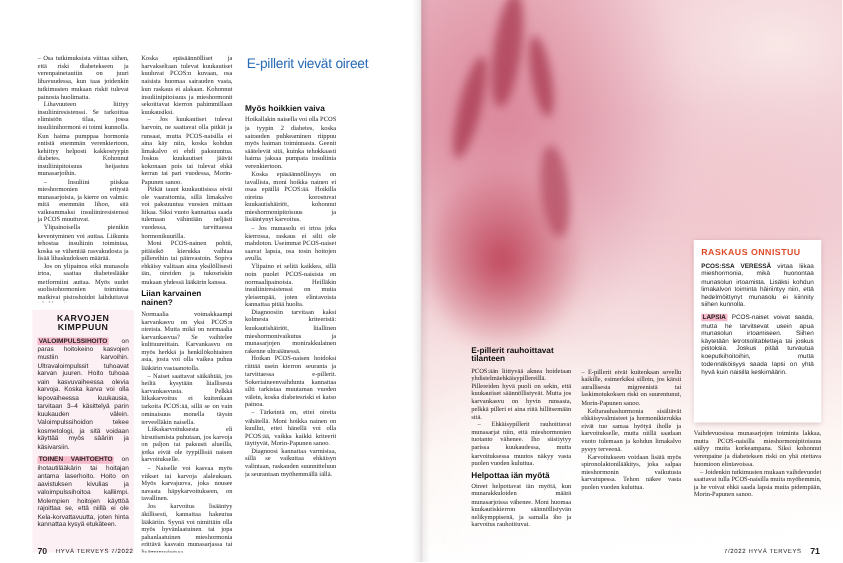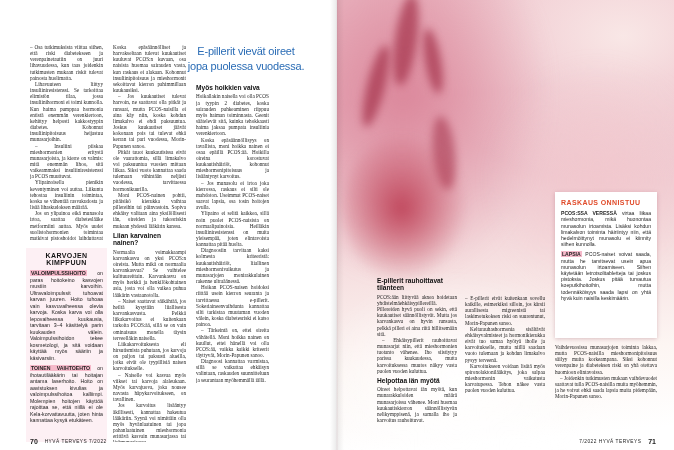--- a/index.html
+++ b/index.html
@@ -99,21 +99,20 @@
     <div class="col col1">
       <p>– Osa tutkimuksista viittaa siihen, että riski diabetekseen ja verenpainetautiin on juuri lihavuudessa, kun taas joidenkin tutkimusten mukaan riskit tulevat painosta huolimatta.</p>
       <p>Lihavuuteen liittyy insuliiniresistenssi. Se tarkoittaa elimistön tilaa, jossa insuliinihormoni ei toimi kunnolla. Kun haima pumppaa hormonia entistä enemmän verenkiertoon, kehittyy helposti kakkostyypin diabetes. Kohonnut insuliinipitoisuus heijastuu munasarjoihin.</p>
       <p>– Insuliini piiskaa mieshormonien eritystä munasarjoista, ja kierre on valmis: mitä enemmän lihoo, sitä vaikeammaksi insuliiniresistenssi ja PCOS muuttuvat.</p>
       <p>Ylipainoisella pienikin keventyminen voi auttaa. Liikunta tehostaa insuliinin toimintaa, koska se vähentää rasvakudosta ja lisää lihaskudoksen määrää.</p>
       <p>Jos on ylipainoa eikä munasolu irtoa, saattaa diabeteslääke metformiini auttaa. Myös uudet suolistohormonien toimintaa matkivat pistoshoidot laihduttavat tehokkaasti.</p>
     </div>
 
     <div class="pull-heading">
       <span>E-pillerit vievät oireet</span><br>
-      <span>jopa puolessa vuodessa.</span>
     </div>
 
     <div class="col col2">
       <p>Koska epäsäännölliset ja harvakseltaan tulevat kuukautiset kuuluvat PCOS:n kuvaan, osa naisista huomaa sairauden vasta, kun raskaus ei alakaan. Kohonnut insuliinipitoisuus ja mieshormonit sekoittavat kierron pahimmillaan kuukausiksi.</p>
       <p>– Jos kuukautiset tulevat harvoin, ne saattavat olla pitkät ja runsaat, mutta PCOS-naisilla ei aina käy niin, koska kohdun limakalvo ei ehdi paksuuntua. Joskus kuukautiset jäävät kokonaan pois tai tulevat ehkä kerran tai pari vuodessa, Morin-Papunen sanoo.</p>
       <p>Pitkät tauot kuukautisissa eivät ole vaarattomia, sillä limakalvo voi paksuuntua vuosien mittaan liikaa. Siksi vuoto kannattaa saada tulemaan vähintään neljästi vuodessa, tarvittaessa hormonikuurilla.</p>
       <p>Moni PCOS-nainen pohtii, pitäisikö kierukka vaihtaa pillereihin tai päinvastoin. Sopiva ehkäisy valitaan aina yksilöllisesti iän, oireiden ja tukosriskin mukaan yhdessä lääkärin kanssa.</p>
       <h3 class="subhead">Liian karvainen nainen?</h3>
       <p>Normaalia voimakkaampi karvankasvu on yksi PCOS:n oireista. Mutta mikä on normaalia karvankasvua? Se vaihtelee kulttuureittain. Karvankasvu on myös herkkä ja henkilökohtainen asia, josta voi olla vaikea puhua lääkärin vastaanotolla.</p>
       <p>– Naiset saattavat säikähtää, jos heiltä kysytään liiallisesta karvankasvusta. Pelkkä liikakarvoitus ei kuitenkaan tarkoita PCOS:ää, sillä se on vain ominaisuus monella täysin terveelläkin naisella.</p>

